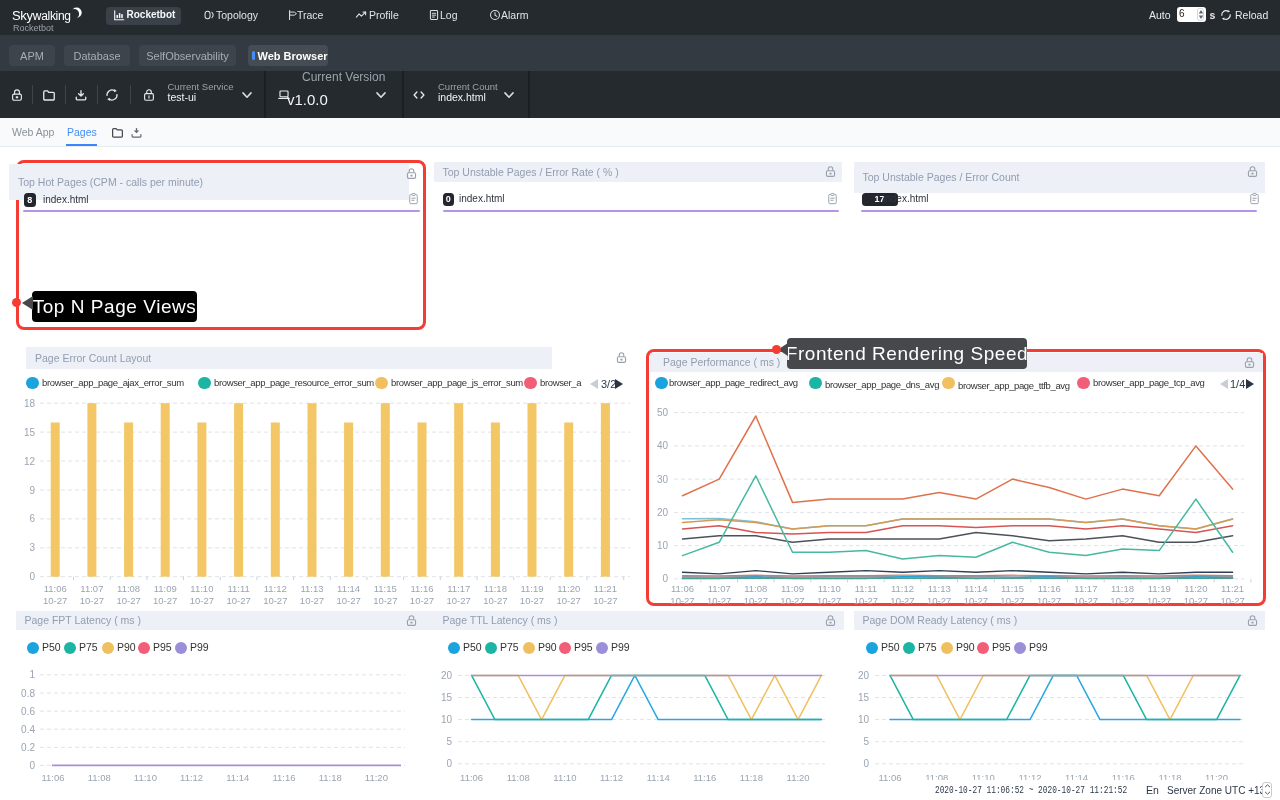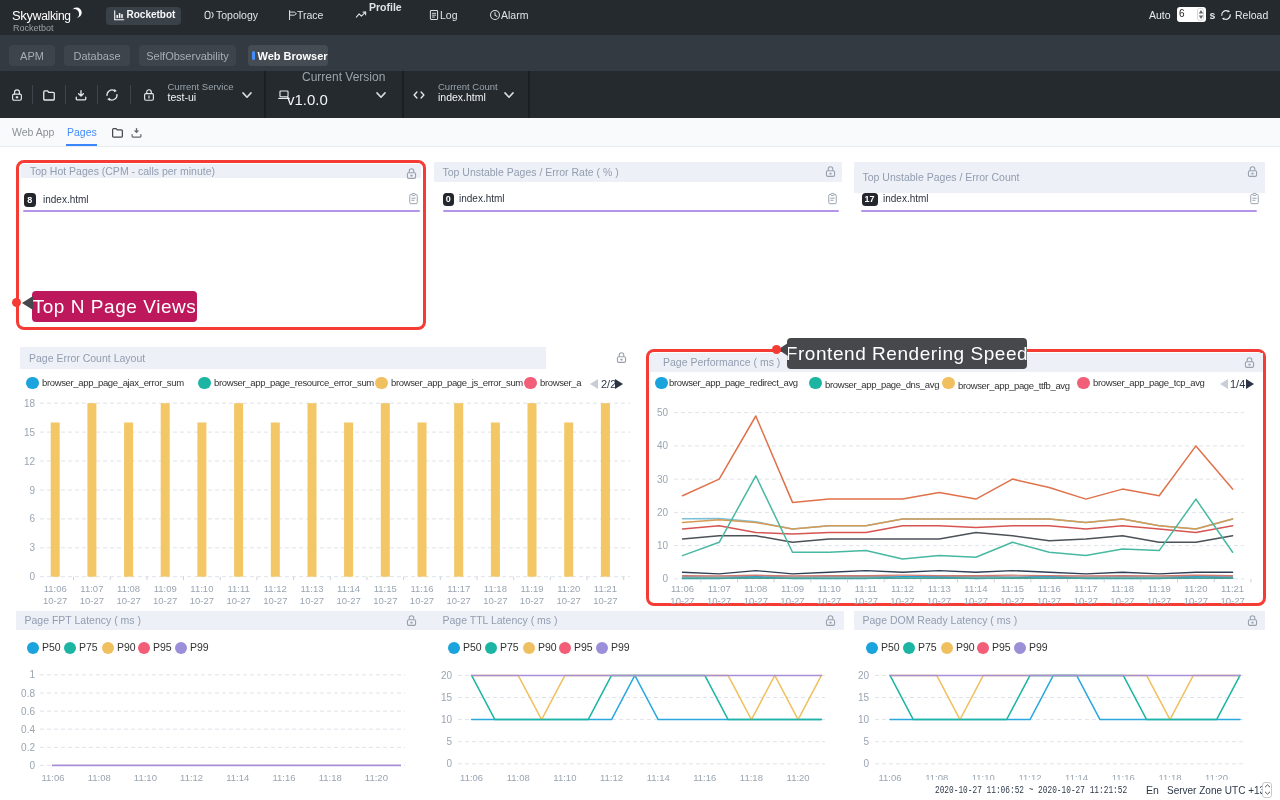--- a/index.html
+++ b/index.html
@@ -36,21 +36,21 @@
 <div class="abs" style="left:216px;top:9px;color:#dfe3e6;font-size:10.5px;font-weight:400">Topology</div>
 <svg class="abs" style="left:286.5px;top:8.5px" width="12" height="12" viewBox="0 0 14 14">
     <path d="M3 1.8 v10.4" stroke="#dfe3e6" stroke-width="1.2" stroke-linecap="round"></path>
     <path d="M3 3.6 h5.6 l2.4 1.8 -2.4 1.8 h-5.6z" fill="none" stroke="#dfe3e6" stroke-width="1.1" stroke-linejoin="round"></path>
   </svg>
 <div class="abs" style="left:297px;top:9px;color:#dfe3e6;font-size:10.5px;font-weight:400">Trace</div>
 <svg class="abs" style="left:355px;top:8.5px" width="12" height="12" viewBox="0 0 14 14">
     <path d="M1.6 9.4 L4.8 5.8 L7.4 8.4 L12.4 3.6" fill="none" stroke="#dfe3e6" stroke-width="1.3" stroke-linecap="round" stroke-linejoin="round"></path>
     <path d="M9.4 3.6 h3 v3" fill="none" stroke="#dfe3e6" stroke-width="1.3" stroke-linecap="round" stroke-linejoin="round"></path>
   </svg>
-<div class="abs" style="left:369px;top:1px;color:#dfe3e6;font-size:10.5px;font-weight:700">Profile</div>
+<div class="abs" style="left:369px;top:9px;color:#dfe3e6;font-size:10.5px;font-weight:400">Profile</div>
 <svg class="abs" style="left:428px;top:8.5px" width="12" height="12" viewBox="0 0 14 14">
     <rect x="2.8" y="1.8" width="8.4" height="10.4" rx="1.1" fill="none" stroke="#dfe3e6" stroke-width="1.2"></rect>
     <path d="M5 5 h4 M5 7.2 h4 M5 9.4 h2.4" stroke="#dfe3e6" stroke-width="1.1" stroke-linecap="round"></path>
   </svg>
 <div class="abs" style="left:440px;top:9px;color:#dfe3e6;font-size:10.5px;font-weight:400">Log</div>
 <svg class="abs" style="left:488.5px;top:8.5px" width="12" height="12" viewBox="0 0 14 14">
     <circle cx="7" cy="7" r="5.2" fill="none" stroke="#dfe3e6" stroke-width="1.2"></circle>
     <path d="M7 4 V7.3 l2.2 1.3" fill="none" stroke="#dfe3e6" stroke-width="1.2" stroke-linecap="round"></path>
   </svg>
 <div class="abs" style="left:501px;top:9px;color:#dfe3e6;font-size:10.5px;font-weight:400">Alarm</div>
@@ -137,21 +137,21 @@
 <div class="abs" style="left:66px;top:144px;width:30.5px;height:1.6px;background:#3b86fb"></div>
 <svg class="abs" style="left:111px;top:126px" width="13" height="13" viewBox="0 0 16 16">
     <path d="M2 4.5 a1.2 1.2 0 0 1 1.2-1.2 h3l1.5 1.6h5.1a1.2 1.2 0 0 1 1.2 1.2 v6.4 a1.2 1.2 0 0 1 -1.2 1.2 h-9.6 a1.2 1.2 0 0 1 -1.2 -1.2 z" fill="none" stroke="#42484d" stroke-width="1.5"></path>
   </svg>
 <svg class="abs" style="left:130px;top:126px" width="13" height="13" viewBox="0 0 16 16">
     <path d="M8 2.6 v4.6" stroke="#62686e" stroke-width="1.6"></path>
     <path d="M4.6 5.4 L8 9 L11.4 5.4 z" fill="#62686e"></path>
     <path d="M2.6 10.5 v2.2 a0.9 0.9 0 0 0 0.9 0.9 h9 a0.9 0.9 0 0 0 0.9 -0.9 v-2.2" fill="none" stroke="#62686e" stroke-width="1.5" stroke-linecap="round"></path>
   </svg>
 <div class="abs" style="left:16px;top:160px;width:410px;height:170px;border:3.5px solid #f53c34;border-radius:8px"></div>
-<div class="hdr" style="left:21px;top:164px;width:400px;height:14px">Top Hot Pages (CPM - calls per minute)</div>
+<div class="hdr" style="left:9px;top:164px;width:400px;height:36px">Top Hot Pages (CPM - calls per minute)</div>
 <svg class="abs" style="left:405px;top:166.5px" width="13" height="13" viewBox="0 0 16 16">
     <rect x="3" y="7" width="10" height="7" rx="1.6" fill="none" stroke="#99a1ad" stroke-width="1.35"></rect>
     <path d="M5.2 7 V5 a2.8 2.8 0 0 1 5.6 0 V7" fill="none" stroke="#99a1ad" stroke-width="1.35"></path>
     <rect x="6.6" y="9.4" width="2.8" height="2.4" rx="0.6" fill="#99a1ad"></rect>
   </svg>
 <div class="badge" style="left:24px;top:193px;width:11.5px;height:13.5px">8</div>
 <div class="fname" style="left:43px;top:193.5px">index.html</div>
 <svg class="abs" style="left:407px;top:192px" width="13" height="13" viewBox="0 0 16 16">
     <rect x="3.4" y="3" width="9.2" height="11.4" rx="1.4" fill="none" stroke="#99a1ad" stroke-width="1.2"></rect>
     <rect x="6" y="1.8" width="4" height="2.6" rx="0.8" fill="#fff" stroke="#99a1ad" stroke-width="1.2"></rect>
@@ -171,51 +171,51 @@
     <rect x="6" y="1.8" width="4" height="2.6" rx="0.8" fill="#fff" stroke="#99a1ad" stroke-width="1.2"></rect>
     <path d="M5.8 7.6 h4.4 M5.8 10.2 h3" stroke="#99a1ad" stroke-width="1.2" stroke-linecap="round"></path>
   </svg>
 <div class="pline abs" style="left:443px;top:209.5px;width:396px;height:2.5px"></div>
 <div class="hdr" style="left:853.5px;top:161.5px;width:411.5px;height:31px">Top Unstable Pages / Error Count</div>
 <svg class="abs" style="left:1246px;top:165.0px" width="13" height="13" viewBox="0 0 16 16">
     <rect x="3" y="7" width="10" height="7" rx="1.6" fill="none" stroke="#99a1ad" stroke-width="1.35"></rect>
     <path d="M5.2 7 V5 a2.8 2.8 0 0 1 5.6 0 V7" fill="none" stroke="#99a1ad" stroke-width="1.35"></path>
     <rect x="6.6" y="9.4" width="2.8" height="2.4" rx="0.6" fill="#99a1ad"></rect>
   </svg>
-<div class="badge" style="left:861.5px;top:192.5px;width:16px;height:13.5px">17</div>
+<div class="badge" style="left:861.5px;top:192.5px;width:36px;height:13.5px">17</div>
 <div class="fname" style="left:883px;top:193px">index.html</div>
 <svg class="abs" style="left:1248px;top:191.5px" width="13" height="13" viewBox="0 0 16 16">
     <rect x="3.4" y="3" width="9.2" height="11.4" rx="1.4" fill="none" stroke="#99a1ad" stroke-width="1.2"></rect>
     <rect x="6" y="1.8" width="4" height="2.6" rx="0.8" fill="#fff" stroke="#99a1ad" stroke-width="1.2"></rect>
     <path d="M5.8 7.6 h4.4 M5.8 10.2 h3" stroke="#99a1ad" stroke-width="1.2" stroke-linecap="round"></path>
   </svg>
 <div class="pline abs" style="left:861px;top:209.5px;width:396px;height:2.5px"></div>
-<div class="abs" style="left:32px;top:291px;width:165px;height:31px;background:#be185d;border-radius:4px;color:#fff;font-size:19px;letter-spacing:0.55px;display:flex;align-items:center;justify-content:center;white-space:nowrap">Top N Page Views</div>
+<div class="abs" style="left:32px;top:291px;width:165px;height:31px;background:#000000;border-radius:4px;color:#fff;font-size:19px;letter-spacing:0.55px;display:flex;align-items:center;justify-content:center;white-space:nowrap">Top N Page Views</div>
 <svg class="abs" style="left:22px;top:296px" width="11" height="14" viewBox="0 0 11 14">
     <path d="M11 0 V14 L0 7 z" fill="#46484c"></path>
   </svg>
 <div class="abs" style="left:12px;top:298px;width:9px;height:9px;border-radius:50%;background:#f53c34"></div>
-<div class="hdr" style="left:20px;top:346.5px;width:526px;height:22px">Page Error Count Layout</div>
+<div class="hdr" style="left:26px;top:346.5px;width:526px;height:22px">Page Error Count Layout</div>
 <svg class="abs" style="left:615px;top:351.0px" width="13" height="13" viewBox="0 0 16 16">
     <rect x="3" y="7" width="10" height="7" rx="1.6" fill="none" stroke="#99a1ad" stroke-width="1.35"></rect>
     <path d="M5.2 7 V5 a2.8 2.8 0 0 1 5.6 0 V7" fill="none" stroke="#99a1ad" stroke-width="1.35"></path>
     <rect x="6.6" y="9.4" width="2.8" height="2.4" rx="0.6" fill="#99a1ad"></rect>
   </svg>
 <div class="abs" style="left:26px;top:376.5px;width:12.5px;height:12.5px;border-radius:50%;background:#1aa3dd"></div>
 <div class="abs" style="left:42px;top:376.5px;font-size:9.5px;letter-spacing:-0.35px;color:#333;white-space:nowrap">browser_app_page_ajax_error_sum</div>
 <div class="abs" style="left:198px;top:376.5px;width:12.5px;height:12.5px;border-radius:50%;background:#1cb5a3"></div>
 <div class="abs" style="left:214px;top:376.5px;font-size:9.5px;letter-spacing:-0.35px;color:#333;white-space:nowrap">browser_app_page_resource_error_sum</div>
 <div class="abs" style="left:375px;top:376.5px;width:12.5px;height:12.5px;border-radius:50%;background:#f0c060"></div>
 <div class="abs" style="left:391px;top:376.5px;font-size:9.5px;letter-spacing:-0.35px;color:#333;white-space:nowrap">browser_app_page_js_error_sum</div>
 <div class="abs" style="left:524px;top:376.5px;width:12.5px;height:12.5px;border-radius:50%;background:#f25d77"></div>
 <div class="abs" style="left:540px;top:376.5px;font-size:9.5px;letter-spacing:-0.35px;color:#333;white-space:nowrap">browser_a</div>
 <svg class="abs" style="left:589px;top:377.5px" width="10" height="12" viewBox="0 0 10 12">
     <path d="M9 1 V11 L1 6 z" fill="#c9ced6"></path>
   </svg>
-<div class="abs" style="left:601px;top:377.5px;font-size:11px;color:#30394a">2/2</div>
+<div class="abs" style="left:601px;top:377.5px;font-size:11px;color:#30394a">3/2</div>
 <svg class="abs" style="left:614px;top:377.5px" width="10" height="12" viewBox="0 0 10 12">
     <path d="M1 1 V11 L9 6 z" fill="#2a3444"></path>
   </svg>
 <div class="abs" style="left:646px;top:348.5px;width:620px;height:257px;border:3.5px solid #f53c34;border-radius:8px"></div>
 <div class="hdr" style="left:650px;top:352.5px;width:612.5px;height:19px">
     <span style="padding-left:4px">Page Performance ( ms )</span>
   </div>
 <svg class="abs" style="left:1243px;top:355.5px" width="13" height="13" viewBox="0 0 16 16">
     <rect x="3" y="7" width="10" height="7" rx="1.6" fill="none" stroke="#99a1ad" stroke-width="1.35"></rect>
     <path d="M5.2 7 V5 a2.8 2.8 0 0 1 5.6 0 V7" fill="none" stroke="#99a1ad" stroke-width="1.35"></path>

